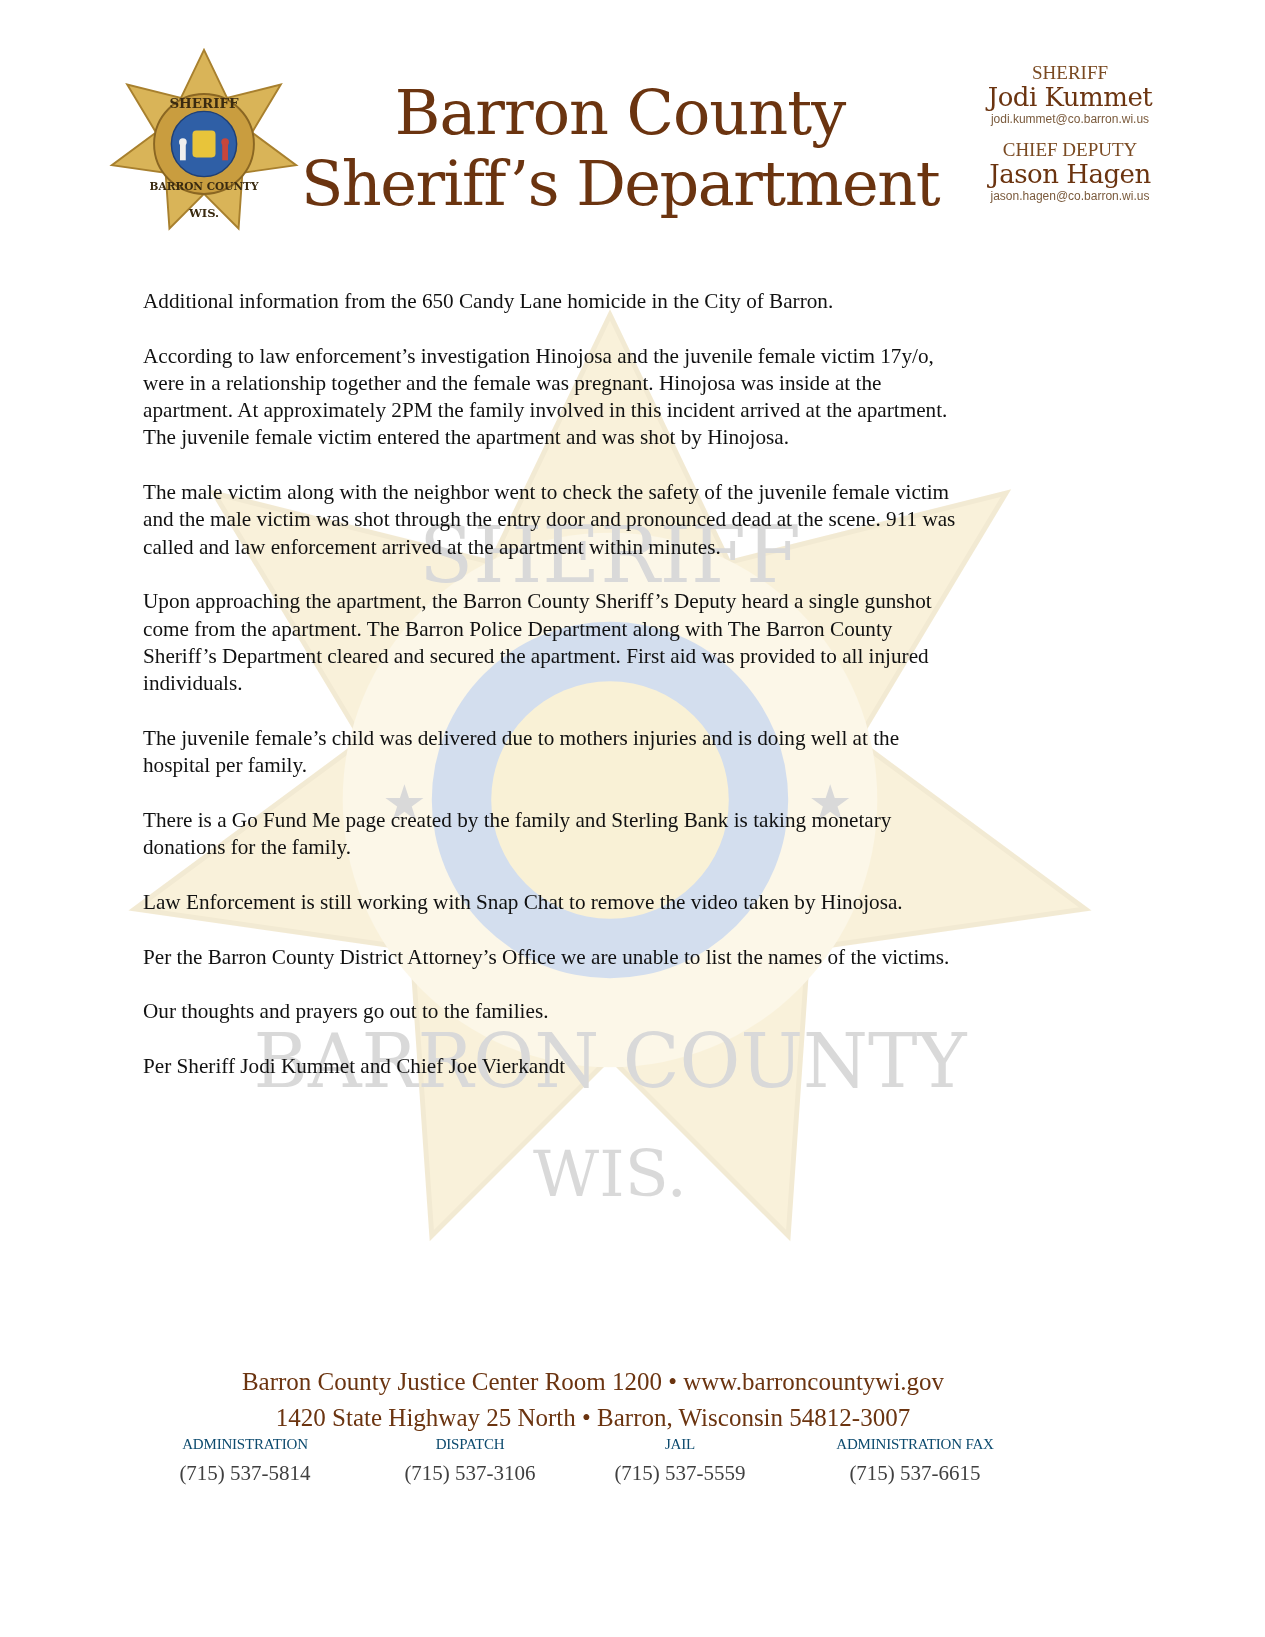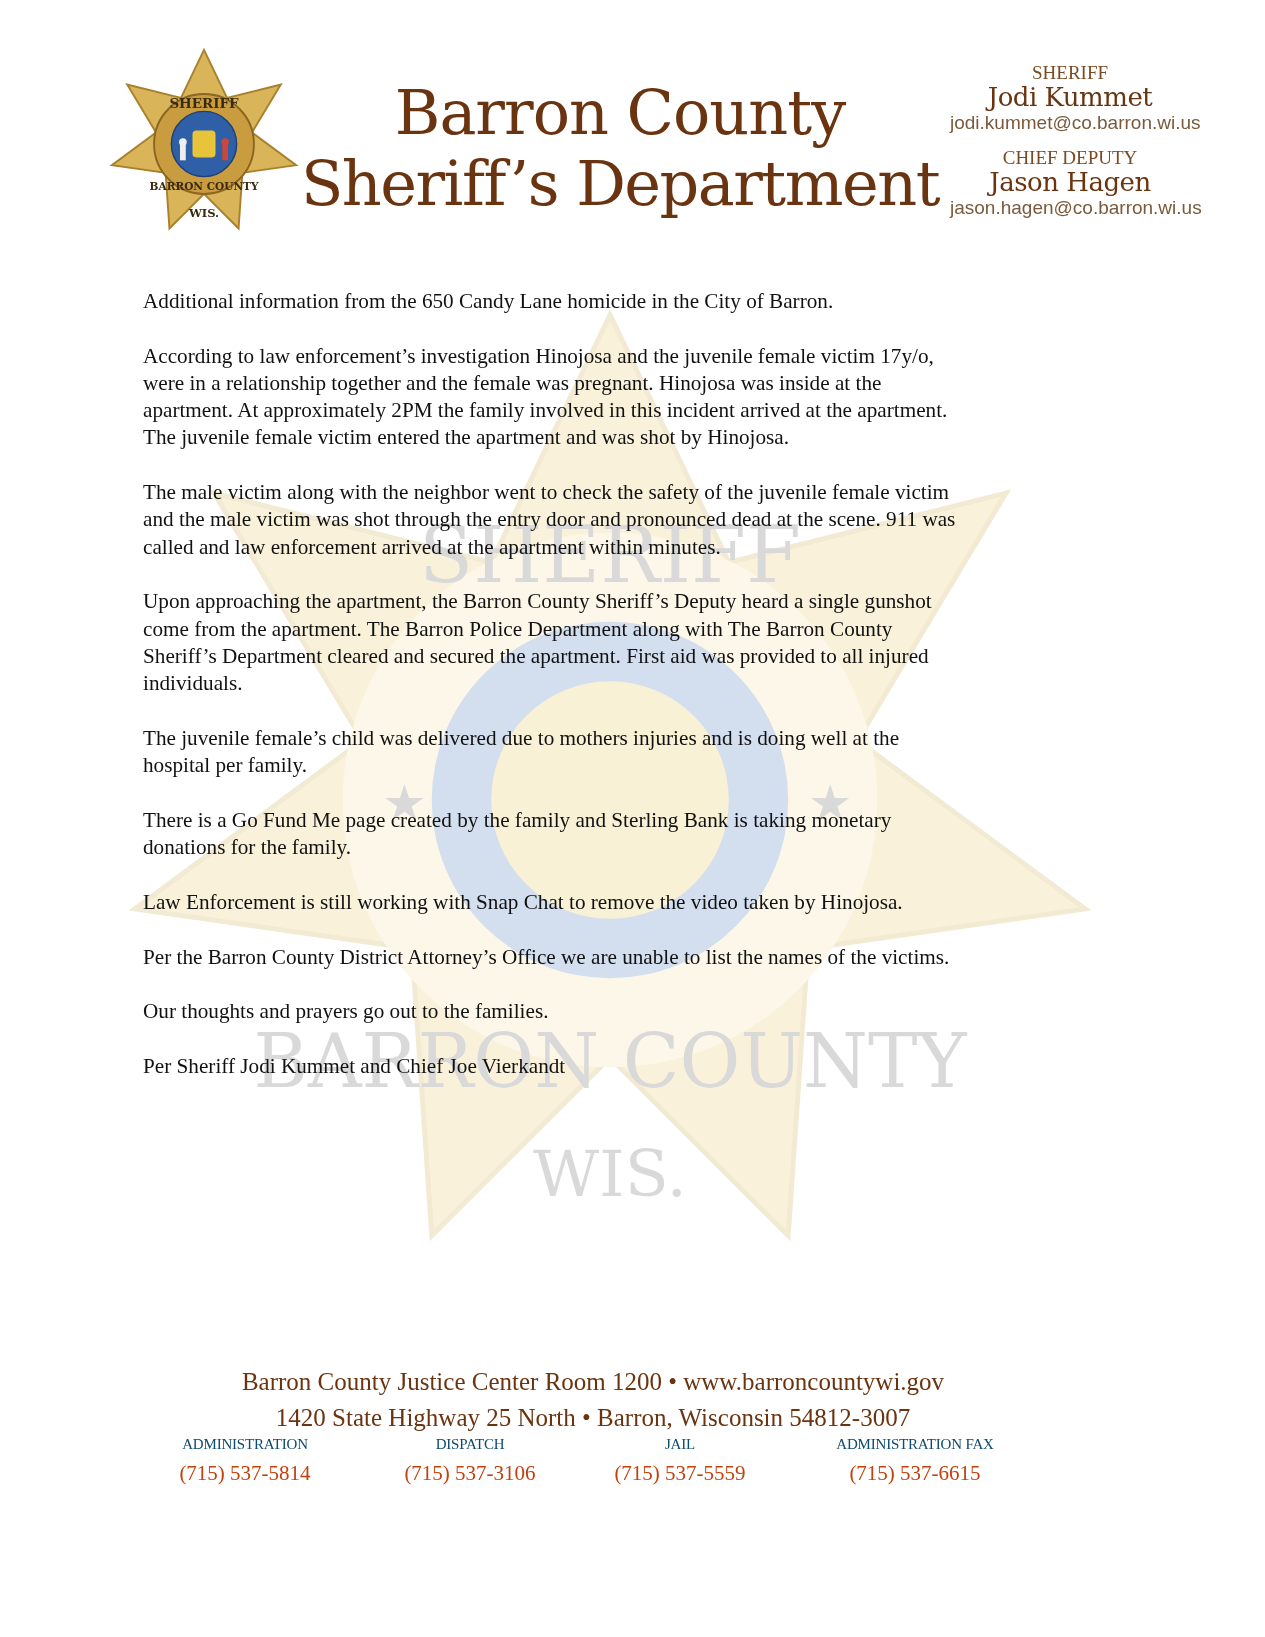--- a/index.html
+++ b/index.html
@@ -10,33 +10,33 @@
 
   .header { position: absolute; left: 0; top: 0; width: 1265px; height: 260px; z-index: 2; }
   .badge { position: absolute; left: 108px; top: 48px; width: 192px; height: 192px; }
   .dept-title { position: absolute; left: 300px; top: 78px; width: 640px; text-align: center; color: #6b3410; font-family: "DejaVu Serif", serif; font-weight: normal; line-height: 1.14; }
   .dept-title .l1 { display: block; font-size: 62px; letter-spacing: -1px; }
   .dept-title .l2 { display: block; font-size: 62px; letter-spacing: -1.5px; }
 
   .officers { position: absolute; left: 950px; top: 62px; width: 240px; text-align: center; color: #6b3410; font-family: "Liberation Serif", serif; }
   .officers .role { font-size: 19px; letter-spacing: 0px; color: #7a4a22; }
   .officers .name { font-size: 26px; font-family: "DejaVu Serif", serif; letter-spacing: -0.5px; margin-top: -2px; }
-  .officers .email { font-size: 19px; font-family: "Liberation Sans", sans-serif; color: #7a5a3c; margin-top: 0px; }
+  .officers .email { font-size: 12px; font-family: "Liberation Sans", sans-serif; color: #7a5a3c; margin-top: 0px; }
   .officers .block + .block { margin-top: 13px; }
 
   .body { position: absolute; left: 143px; top: 288px; width: 930px; z-index: 2; font-family: "Liberation Serif", serif; font-size: 21.2px; line-height: 27.2px; color: #111; }
   .body p { margin-bottom: 27.6px; white-space: pre-line; }
 
   .footer { position: absolute; left: 0; top: 1368px; width: 1241px; z-index: 2; color: #6b3410; text-align: center; font-family: "Liberation Serif", serif; }
   .footer .addr1 { font-size: 25px; margin-left: -55px; }
   .footer .addr2 { font-size: 25px; margin-top: 8px; margin-left: -55px; }
   .contacts { position: relative; height: 70px; margin-top: 4px; }
   .contact { position: absolute; top: 0; text-align: center; width: 220px; }
   .contact .lbl { font-size: 15px; color: #0c4a6e; letter-spacing: -0.2px; }
-  .contact .ph { font-size: 21px; margin-top: 8px; color: #c2410c; }
+  .contact .ph { font-size: 21px; margin-top: 8px; color: #404040; }
 </style>
 </head>
 <body>
 
 <svg class="watermark" viewBox="0 0 200 200">
   <polygon points="100,2 124,52 180,38 150,88 196,122 140,130 136,188 100,152 64,188 60,130 4,122 50,88 20,38 76,52" fill="#e8c45a" stroke="#c9a13a" stroke-width="1"></polygon>
   <circle cx="100" cy="100" r="54" fill="#f2dc9a"></circle>
   <circle cx="100" cy="100" r="36" fill="#3a6bb5"></circle>
   <circle cx="100" cy="100" r="24" fill="#e6c24a"></circle>
   <text x="100" y="56" font-size="16" text-anchor="middle" fill="#555" font-family="DejaVu Serif, serif">SHERIFF</text>

